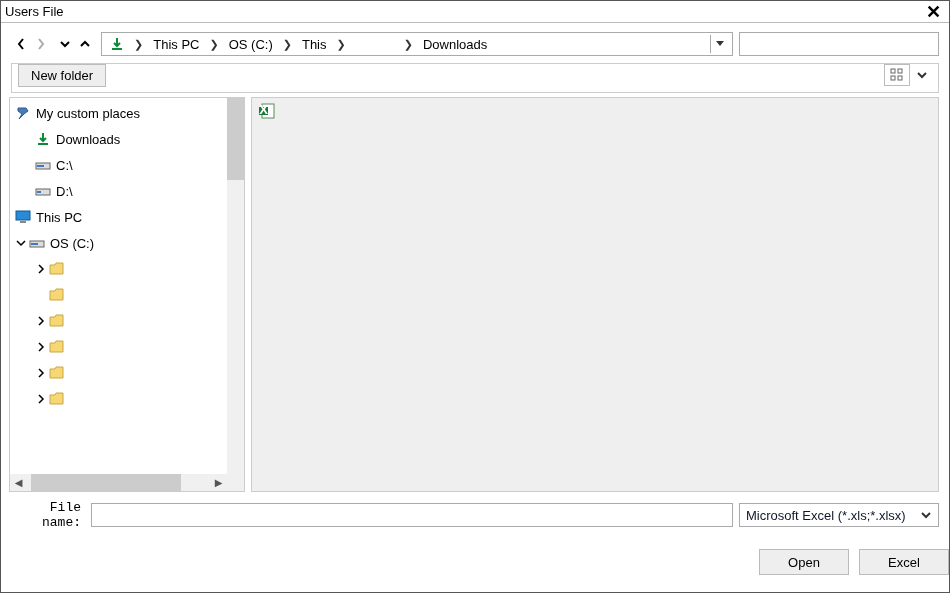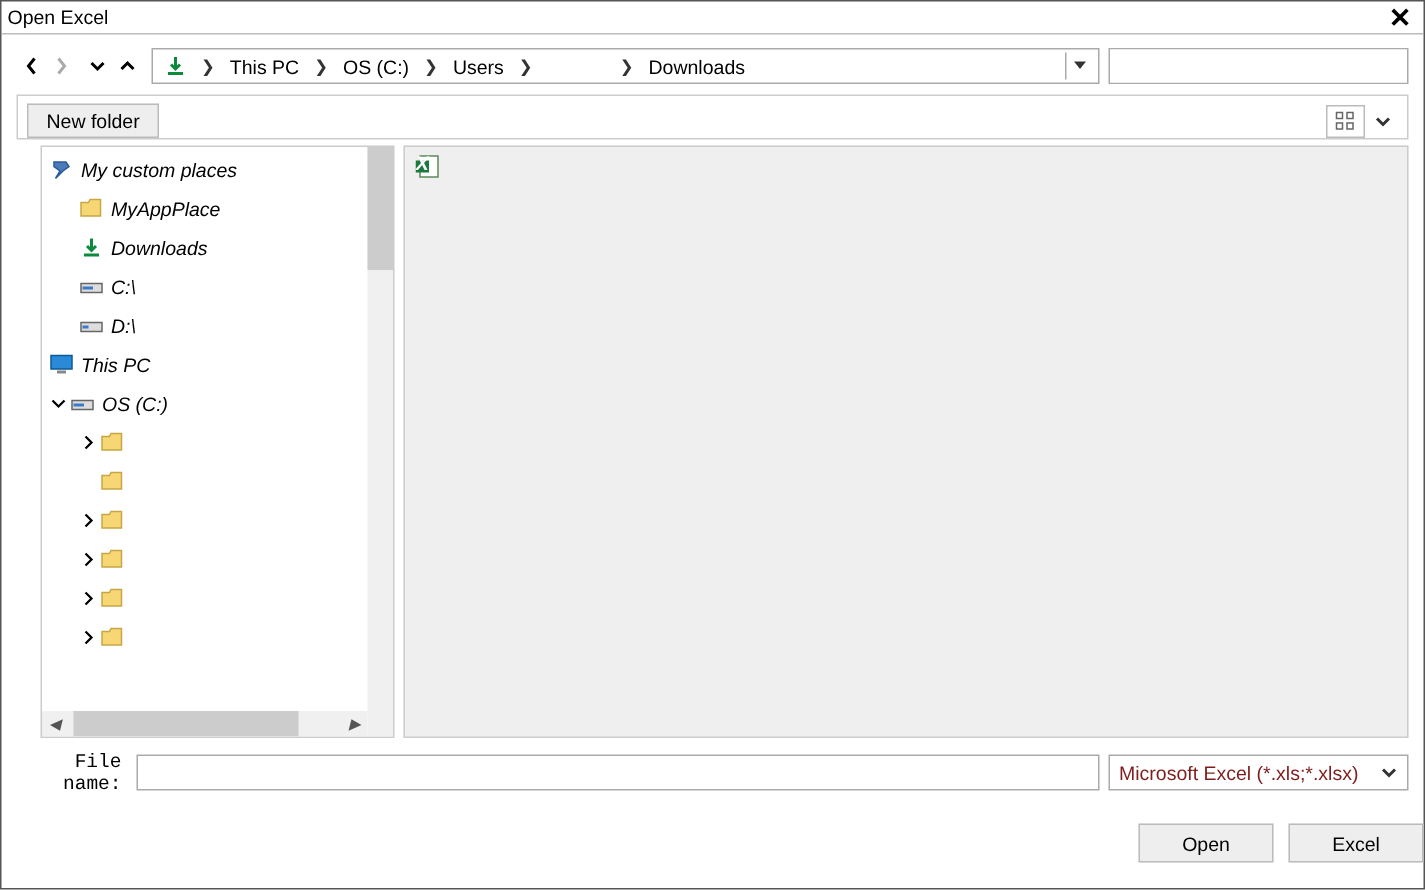--- a/index.html
+++ b/index.html
@@ -13,59 +13,59 @@
   .nav-btn { width: 16px; height: 20px; display: flex; align-items: center; justify-content: center; cursor: pointer; color: #222; margin: 0 2px; }
   .nav-btn.disabled { color: #aaa; cursor: default; }
   .breadcrumb-box { flex: 1; height: 24px; border: 1px solid #aaa; margin-left: 6px; display: flex; align-items: center; padding: 0 4px; }
   .bc-start { display: flex; align-items: center; padding: 0 4px; }
   .bc-sep { padding: 0 6px; color: #333; font-size: 11px; }
   .bc-seg { padding: 0 4px; cursor: pointer; }
   .bc-dropdown { width: 18px; height: 18px; border-left: 1px solid #aaa; margin-left: auto; display: flex; align-items: center; justify-content: center; cursor: pointer; }
   .search-box { width: 200px; height: 24px; border: 1px solid #aaa; margin-left: 6px; }
   .search-box input { width: 100%; height: 100%; border: none; outline: none; padding: 0 6px; }
   
-  .toolbar-row { display: flex; align-items: flex-end; height: 30px; border: 1px solid #ccc; margin: 4px 10px 0 10px; background: #fff; }
+  .toolbar-row { display: flex; align-items: flex-start; height: 30px; border: 1px solid #ccc; margin: 4px 10px 0 10px; background: #fff; }
   .new-folder-btn { background: #eee; border: 1px solid #bbb; padding: 3px 12px; margin-left: 6px; cursor: pointer; font-size: 13px; }
   .toolbar-spacer { flex: 1; }
   .view-btn { width: 26px; height: 22px; border: 1px solid #bbb; display: flex; align-items: center; justify-content: center; margin-right: 2px; cursor: pointer; }
   .view-drop { width: 20px; height: 22px; display: flex; align-items: center; justify-content: center; margin-right: 6px; cursor: pointer; }
   
-  .body-row { display: flex; height: 395px; margin: 4px 10px 0 26px; font-style: italic; }
+  .body-row { display: flex; height: 395px; margin: 4px 10px 0 8px; }
   .sidebar { width: 236px; border: 1px solid #ccc; position: relative; overflow: hidden; background: #fff; }
   .sidebar-inner { height: calc(100% - 17px); overflow: hidden; padding: 2px 0; }
   .tree-item { display: flex; align-items: center; height: 26px; padding-left: 4px; cursor: pointer; white-space: nowrap; }
   .tree-chev { width: 14px; display: inline-flex; justify-content: center; color: #333; font-size: 11px; }
   .tree-icon { width: 18px; display: inline-flex; justify-content: center; margin-right: 4px; }
   .sidebar-vscroll { position: absolute; right: 0; top: 0; width: 17px; height: calc(100% - 17px); background: #f0f0f0; }
   .sidebar-vscroll .thumb { position: absolute; top: 0; left: 0; width: 100%; height: 82px; background: #ccc; }
   .sidebar-hscroll { position: absolute; left: 0; bottom: 0; width: calc(100% - 17px); height: 17px; background: #f0f0f0; display: flex; align-items: center; }
   .hs-arrow { width: 17px; height: 17px; display: flex; align-items: center; justify-content: center; color: #555; font-size: 10px; cursor: pointer; }
   .hs-track { flex: 1; height: 100%; position: relative; }
   .hs-thumb { position: absolute; left: 4px; top: 0; height: 100%; width: 150px; background: #ccc; }
   .sidebar-corner { position: absolute; right: 0; bottom: 0; width: 17px; height: 17px; background: #f0f0f0; }
   
   .file-pane { flex: 1; border: 1px solid #ccc; margin-left: 6px; background: #efefef; padding: 2px 6px; }
   .file-item { display: flex; align-items: center; height: 22px; cursor: pointer; }
   .file-item .fi-icon { width: 18px; display: inline-flex; justify-content: center; margin-right: 4px; }
   
   .bottom-row { display: flex; align-items: center; height: 30px; margin: 8px 10px 0 10px; }
   .fname-label { width: 80px; text-align: right; padding-right: 10px; font-family: Liberation Mono, monospace; }
   .fname-input { flex: 1; height: 24px; border: 1px solid #aaa; padding: 0 6px; }
-  .filter-select { width: 200px; height: 24px; border: 1px solid #aaa; margin-left: 6px; display: flex; align-items: center; justify-content: space-between; padding: 0 6px; color: #7f1d1d; background: #fff; cursor: pointer; }
+  .filter-select { width: 200px; height: 24px; border: 1px solid #aaa; margin-left: 6px; display: flex; align-items: center; justify-content: space-between; padding: 0 6px; color: #0f172a; background: #fff; cursor: pointer; }
   
   .action-row { display: flex; justify-content: flex-end; height: 40px; align-items: center; padding-right: 0; margin-top: 12px; }
   .action-btn { width: 90px; height: 26px; background: #eee; border: 1px solid #bbb; margin-left: 10px; cursor: pointer; }
   
   svg { display: block; }
 </style>
 </head>
 <body>
 
 <div class="titlebar">
-  <span class="titlebar-title">Open Excel</span>
+  <span class="titlebar-title">Users File</span>
   <span class="close-btn">✕</span>
 </div>
 
 <div class="nav-row">
   <div class="nav-btn">
     <svg width="10" height="14" viewBox="0 0 10 14">
         <path d="M7 2 L3 7 L7 12" stroke="#000" stroke-width="2" fill="none"></path>
       </svg>
   </div>
   <div class="nav-btn disabled">
@@ -89,21 +89,21 @@
       <svg width="14" height="14" viewBox="0 0 14 14">
         <path d="M7 1 L7 8 M4 6 L7 9 L10 6" stroke="#0a8a3a" stroke-width="2" fill="none"></path>
         <path d="M2 12 L12 12" stroke="#0a8a3a" stroke-width="2"></path>
       </svg>
     </span>
     <span class="bc-sep">❯</span>
     <span class="bc-seg">This PC</span>
     <span class="bc-sep">❯</span>
     <span class="bc-seg">OS (C:)</span>
     <span class="bc-sep">❯</span>
-    <span class="bc-seg">Users</span>
+    <span class="bc-seg">This</span>
     <span class="bc-sep">❯</span>
     <span class="bc-seg" style="min-width:46px;"></span>
     <span class="bc-sep">❯</span>
     <span class="bc-seg">Downloads</span>
     <span class="bc-dropdown">
       <svg width="10" height="8" viewBox="0 0 10 8">
           <path d="M1 1 L5 6 L9 1 Z" fill="#333"></path>
         </svg>
     </span>
   </div>
@@ -138,28 +138,20 @@
         <span class="tree-icon">
           <svg width="16" height="16" viewBox="0 0 16 16">
               <path d="M3 3 L11 3 L13 6 L9 9 L4 14 L7 9 L3 6 Z" fill="#4a7ab8" stroke="#2a5a98"></path>
             </svg>
         </span>
         <span>My custom places</span>
       </div>
 
       <div class="tree-item" style="padding-left:24px;">
         <span class="tree-icon">
-          <svg width="16" height="14" viewBox="0 0 16 14">
-              <path d="M1 3 L6 3 L7 1 L14 1 L14 12 L1 12 Z" fill="#f7d774" stroke="#c7a744"></path>
-            </svg>
-        </span>
-        <span>MyAppPlace</span>
-      </div>
-      <div class="tree-item" style="padding-left:24px;">
-        <span class="tree-icon">
           <svg width="14" height="14" viewBox="0 0 14 14">
               <path d="M7 1 L7 8 M4 6 L7 9 L10 6" stroke="#0a8a3a" stroke-width="2" fill="none"></path>
               <path d="M2 12 L12 12" stroke="#0a8a3a" stroke-width="2"></path>
             </svg>
         </span>
         <span>Downloads</span>
       </div>
       <div class="tree-item" style="padding-left:24px;">
         <span class="tree-icon">
           <svg width="16" height="12" viewBox="0 0 16 12">

